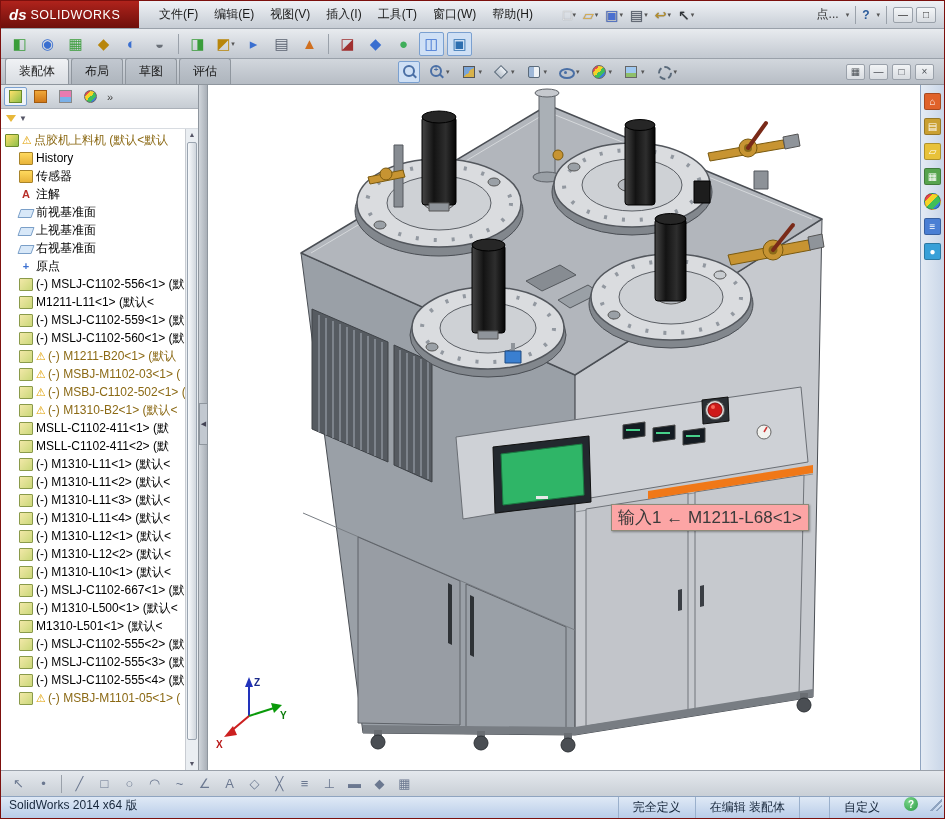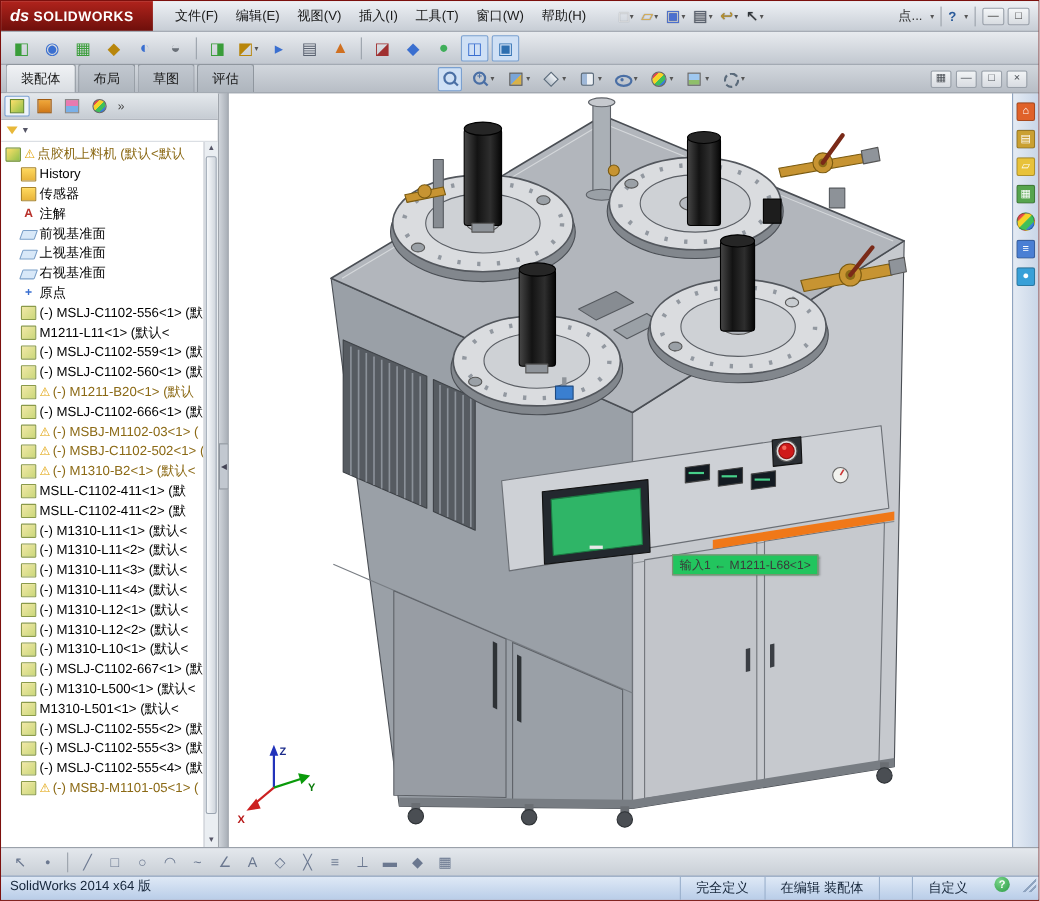--- a/index.html
+++ b/index.html
@@ -4,21 +4,21 @@
 <style>
   *{box-sizing:border-box;margin:0;padding:0}
   html,body{width:945px;height:819px;overflow:hidden}
   body{font-family:"Liberation Sans","DejaVu Sans",sans-serif;font-size:12px;background:#c6cbd2;color:#1a1a1a}
   #app{position:relative;width:945px;height:819px;display:flex;flex-direction:column;border:1px solid #7c100d}
 
   
   #titlebar{height:28px;flex:0 0 28px;display:flex;align-items:stretch;background:linear-gradient(#eef1f5,#c7cdd5);border-bottom:1px solid #9aa1aa}
   #logo{width:138px;background:linear-gradient(#b0231c,#6e0f0b);color:#fff;display:flex;align-items:center;padding-left:8px;gap:4px;flex:0 0 138px}
   #logo .ds{font-style:italic;font-weight:bold;font-size:15px}
-  #logo .sw{font-weight:bold;font-size:12.5px;letter-spacing:.5px}
+  #logo .sw{font-weight:normal;font-size:12.5px;letter-spacing:.5px}
   #menubar{display:flex;align-items:center;padding:0 12px}
   .menu-item{padding:3px 8px;color:#1a1a1a;cursor:default}
   #tbmain{display:flex;align-items:center;gap:3px;margin-left:8px}
   .tb1{display:flex;align-items:center;padding:1px 2px;font-size:14px;cursor:default}
   .dd{font-size:7px;color:#555;margin-left:1px}
   #tright{margin-left:auto;display:flex;align-items:center;gap:6px;padding-right:8px}
   .vsep{width:1px;height:18px;background:#9aa1aa}
   .wbtn{width:20px;height:16px;display:flex;align-items:center;justify-content:center;font-size:10px;color:#333;border:1px solid #9aa1aa;background:linear-gradient(#f4f6f8,#d8dce1);border-radius:2px}
 
   
@@ -81,21 +81,21 @@
   .tlabel.flag{color:#8b6914}
   #treescroll{position:absolute;right:0;top:0;bottom:0;width:13px;background:#eaeef2;border-left:1px solid #c8ccd2;font-size:7px;color:#556;text-align:center}
   #treescroll .arr{display:block;height:12px;line-height:12px}
   #treescroll .thumb{position:absolute;left:1px;right:1px;top:13px;height:598px;background:linear-gradient(90deg,#f8fafc,#d0d6dd);border:1px solid #9aa4b0;border-radius:2px}
   #treescroll .arr.dn{position:absolute;bottom:0;left:0;right:0}
 
   #splitter{width:9px;flex:0 0 9px;background:linear-gradient(90deg,#d0d5db,#aab0b8);border-right:1px solid #8f969e;position:relative}
   #splitter .handle{position:absolute;top:318px;left:0;width:9px;height:42px;background:#c2c8d0;border:1px solid #8f969e;font-size:7px;color:#445;display:flex;align-items:center;justify-content:center}
 
   #viewport{flex:1;position:relative;background:#ffffff;overflow:hidden}
-  #tooltip{position:absolute;left:403px;top:419px;background:#22c55e;border:1px solid #8c8a79;padding:1px 6px;font-size:11px;color:#3a3a3a;white-space:nowrap;box-shadow:1px 1px 2px rgba(0,0,0,.35)}
+  #tooltip{position:absolute;left:403px;top:419px;background:#fca5a5;border:1px solid #8c8a79;padding:1px 6px;font-size:17px;color:#3a3a3a;white-space:nowrap;box-shadow:1px 1px 2px rgba(0,0,0,.35)}
   #triad{position:absolute;left:6px;top:589px}
   #triad text{font-size:10px;font-weight:bold}
 
   #taskpane{width:24px;flex:0 0 24px;background:linear-gradient(90deg,#e4ebf4,#c9d6e8);border-left:1px solid #8fa4c0;display:flex;flex-direction:column;align-items:center;padding-top:8px;gap:8px}
   .tp{width:17px;height:17px;border-radius:2px;display:flex;align-items:center;justify-content:center;font-size:10px;color:#fff;font-weight:bold;border:1px solid rgba(0,0,0,.25)}
   .tp-ball{border-radius:50%;background:linear-gradient(135deg,#e84a4a 0%,#e84a4a 25%,#f5d327 25%,#f5d327 50%,#3fbf5a 50%,#3fbf5a 75%,#3a7fd8 75%)}
 
   
   #sketchbar{height:26px;flex:0 0 26px;background:linear-gradient(#e4e8ed,#c9cfd6);border-top:1px solid #9aa1aa;display:flex;align-items:center;padding:0 10px;gap:10px;color:#6b7890;font-size:13px}
   .sk{width:15px;text-align:center;cursor:default}
@@ -344,24 +344,20 @@
               <span class="ticon part"></span>
               <span class="tlabel">(-) MSLJ-C1102-560&lt;1&gt; (默</span>
             </span>
             <span class="trow child">
               <span class="ticon part"></span>
               <span class="twarn">⚠</span>
               <span class="tlabel flag">(-) M1211-B20&lt;1&gt; (默认</span>
             </span>
             <span class="trow child">
               <span class="ticon part"></span>
-              <span class="tlabel">(-) MSLJ-C1102-666&lt;1&gt; (默</span>
-            </span>
-            <span class="trow child">
-              <span class="ticon part"></span>
               <span class="twarn">⚠</span>
               <span class="tlabel flag">(-) MSBJ-M1102-03&lt;1&gt; (</span>
             </span>
             <span class="trow child">
               <span class="ticon part"></span>
               <span class="twarn">⚠</span>
               <span class="tlabel flag">(-) MSBJ-C1102-502&lt;1&gt; (</span>
             </span>
             <span class="trow child">
               <span class="ticon part"></span>

